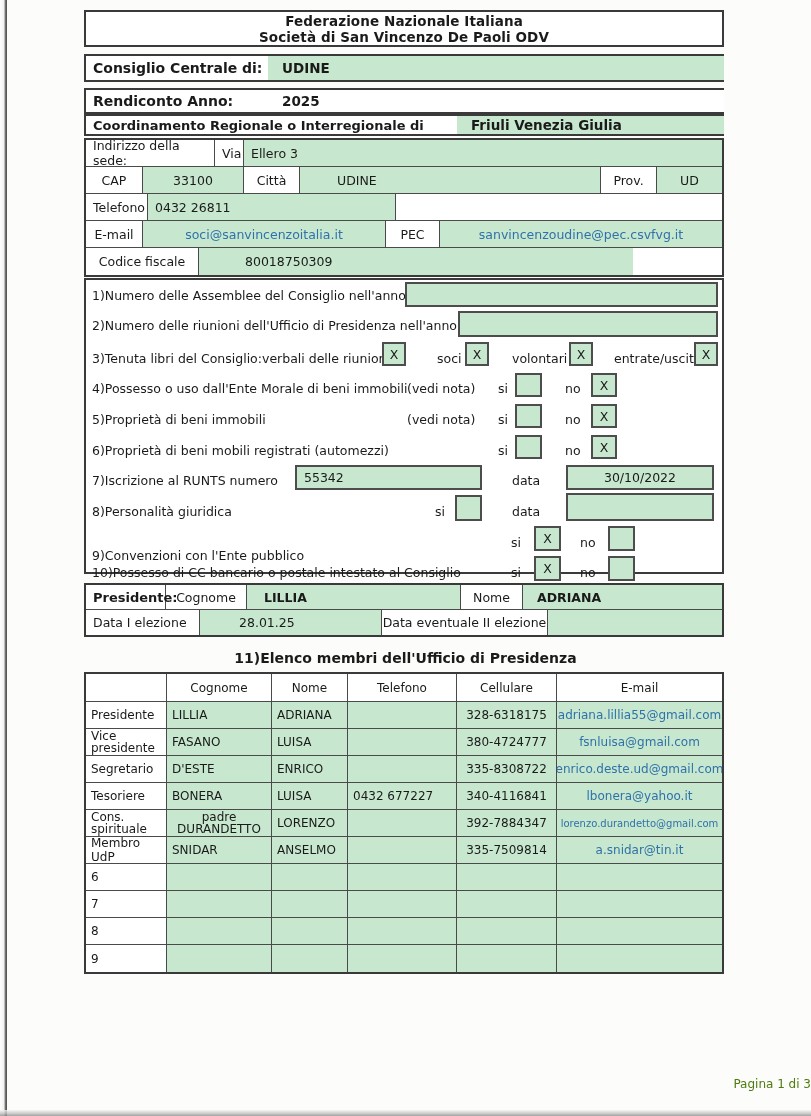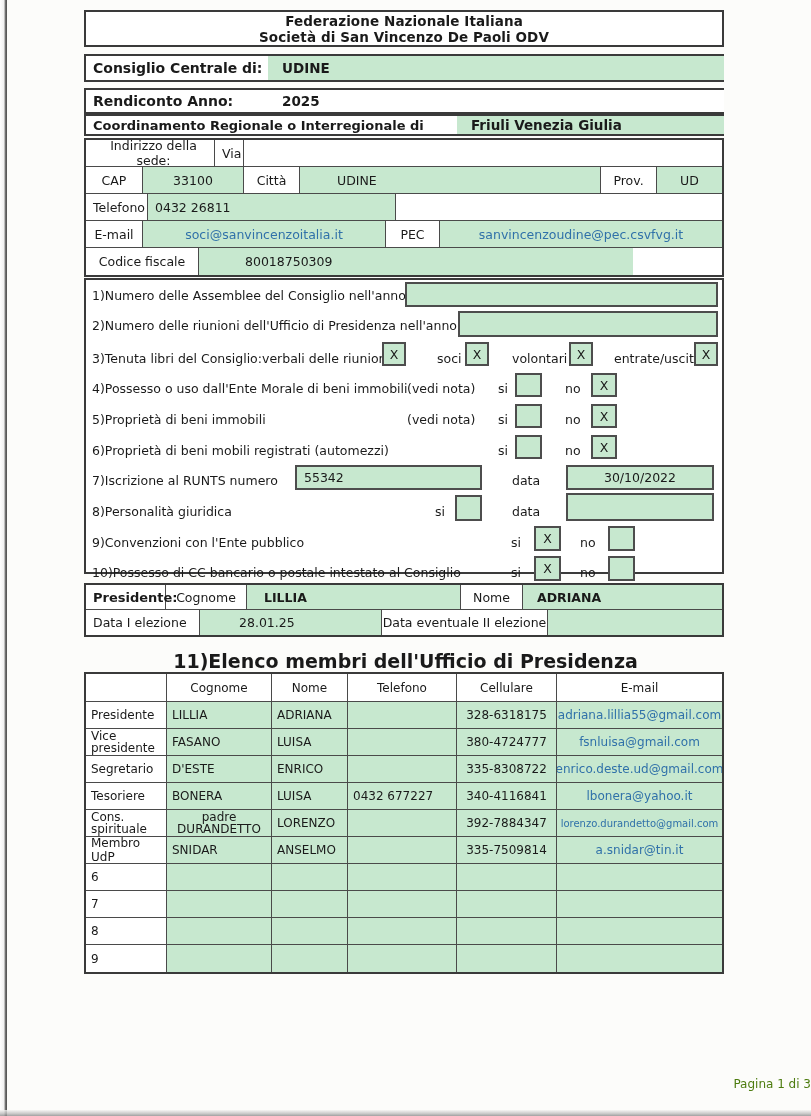--- a/index.html
+++ b/index.html
@@ -51,21 +51,21 @@
     font-weight: bold; font-size: 13.5px; padding-left: 14px;
     box-sizing: border-box;
   }
 
   
   .addr {
     position: absolute; left: 84px; top: 138px; width: 640px;
     border: 2px solid #3a3a3a; box-sizing: border-box;
     background: #fff;
   }
-  .addr-row { display: flex; height: 27px; border-bottom: 1.5px solid #4a4a4a; box-sizing: border-box; text-align: center; }
+  .addr-row { display: flex; height: 27px; border-bottom: 1.5px solid #4a4a4a; box-sizing: border-box; }
   .addr-row:last-child { border-bottom: none; }
   .cell {
     display: flex; align-items: center; box-sizing: border-box;
     font-size: 12.5px; height: 100%;
     border-right: 1.5px solid #4a4a4a;
     padding-left: 7px;
   }
   .cell.last { border-right: none; }
   .cell.ctr { justify-content: center; padding-left: 0; }
   .mail { color: #3071a9; font-size: 12.5px; }
@@ -91,21 +91,21 @@
   .pres {
     position: absolute; left: 84px; top: 583px; width: 640px;
     border: 2px solid #3a3a3a; box-sizing: border-box; background: #fff;
   }
   .pres-row { display: flex; height: 25px; box-sizing: border-box; }
   .pres-row.first { border-bottom: 1.5px solid #4a4a4a; }
 
   
   .sec-title {
     position: absolute; left: 0; top: 650px; width: 811px;
-    text-align: center; font-weight: bold; font-size: 19px;
+    text-align: center; font-weight: bold; font-size: 14px;
   }
 
   
   .mtable {
     position: absolute; left: 84px; top: 672px; width: 640px;
     border: 2px solid #3a3a3a; box-sizing: border-box; background: #fff;
     border-collapse: collapse;
   }
   .mrow { display: flex; box-sizing: border-box; border-bottom: 1.6px solid #4a4a4a; }
   .mrow:last-child { border-bottom: none; }
@@ -156,20 +156,21 @@
   <div class="head-row" style="top:114px; width:640px; height:22px;">
     <div class="head-label" style="font-size:13px;">Coordinamento Regionale o Interregionale di</div>
     <div class="head-val green" style="position:absolute; left:371px; top:0; width:267px;">Friuli Venezia Giulia</div>
   </div>
 
   <div class="addr">
 
     <div class="addr-row">
       <div class="cell" style="width:129px;">Indirizzo della sede:</div>
       <div class="cell" style="width:29px;">Via</div>
+      <div class="cell last green" style="width:478px;">Ellero 3</div>
     </div>
 
     <div class="addr-row">
       <div class="cell ctr" style="width:57px;">CAP</div>
       <div class="cell ctr green" style="width:101px;">33100</div>
       <div class="cell ctr" style="width:56px;">Città</div>
       <div class="cell green" style="width:301px; padding-left:37px;">UDINE</div>
       <div class="cell ctr" style="width:56px;">Prov.</div>
       <div class="cell last ctr green" style="width:65px;">UD</div>
     </div>
@@ -235,21 +236,21 @@
     <div class="ibox val" style="left:209px; top:185px; width:187px; height:25px;">55342</div>
     <div class="qlbl" style="left:426px; top:193px;">data</div>
     <div class="ibox ctr" style="left:480px; top:185px; width:148px; height:25px;">30/10/2022</div>
 
     <div class="q" style="top:224px;">8)Personalità giuridica</div>
     <div class="qlbl" style="left:349px; top:224px;">si</div>
     <div class="ibox ctr" style="left:369px; top:215px; width:27px; height:26px;"></div>
     <div class="qlbl" style="left:426px; top:224px;">data</div>
     <div class="ibox val" style="left:480px; top:213px; width:148px; height:28px;"></div>
 
-    <div class="q" style="top:255px;">9)Convenzioni con l'Ente pubblico</div>
+    <div class="q" style="top:268px;">9)Convenzioni con l'Ente pubblico</div>
     <div class="qlbl" style="left:425px; top:255px;">si</div>
     <div class="ibox ctr" style="left:448px; top:246px; width:27px; height:25px;">X</div>
     <div class="qlbl" style="left:494px; top:255px;">no</div>
     <div class="ibox ctr" style="left:522px; top:246px; width:27px; height:25px;"></div>
 
     <div class="q" style="top:285px;">10)Possesso di CC bancario o postale intestato al Consiglio</div>
     <div class="qlbl" style="left:425px; top:285px;">si</div>
     <div class="ibox ctr" style="left:448px; top:276px; width:27px; height:25px;">X</div>
     <div class="qlbl" style="left:494px; top:285px;">no</div>
     <div class="ibox ctr" style="left:522px; top:276px; width:27px; height:25px;"></div>

